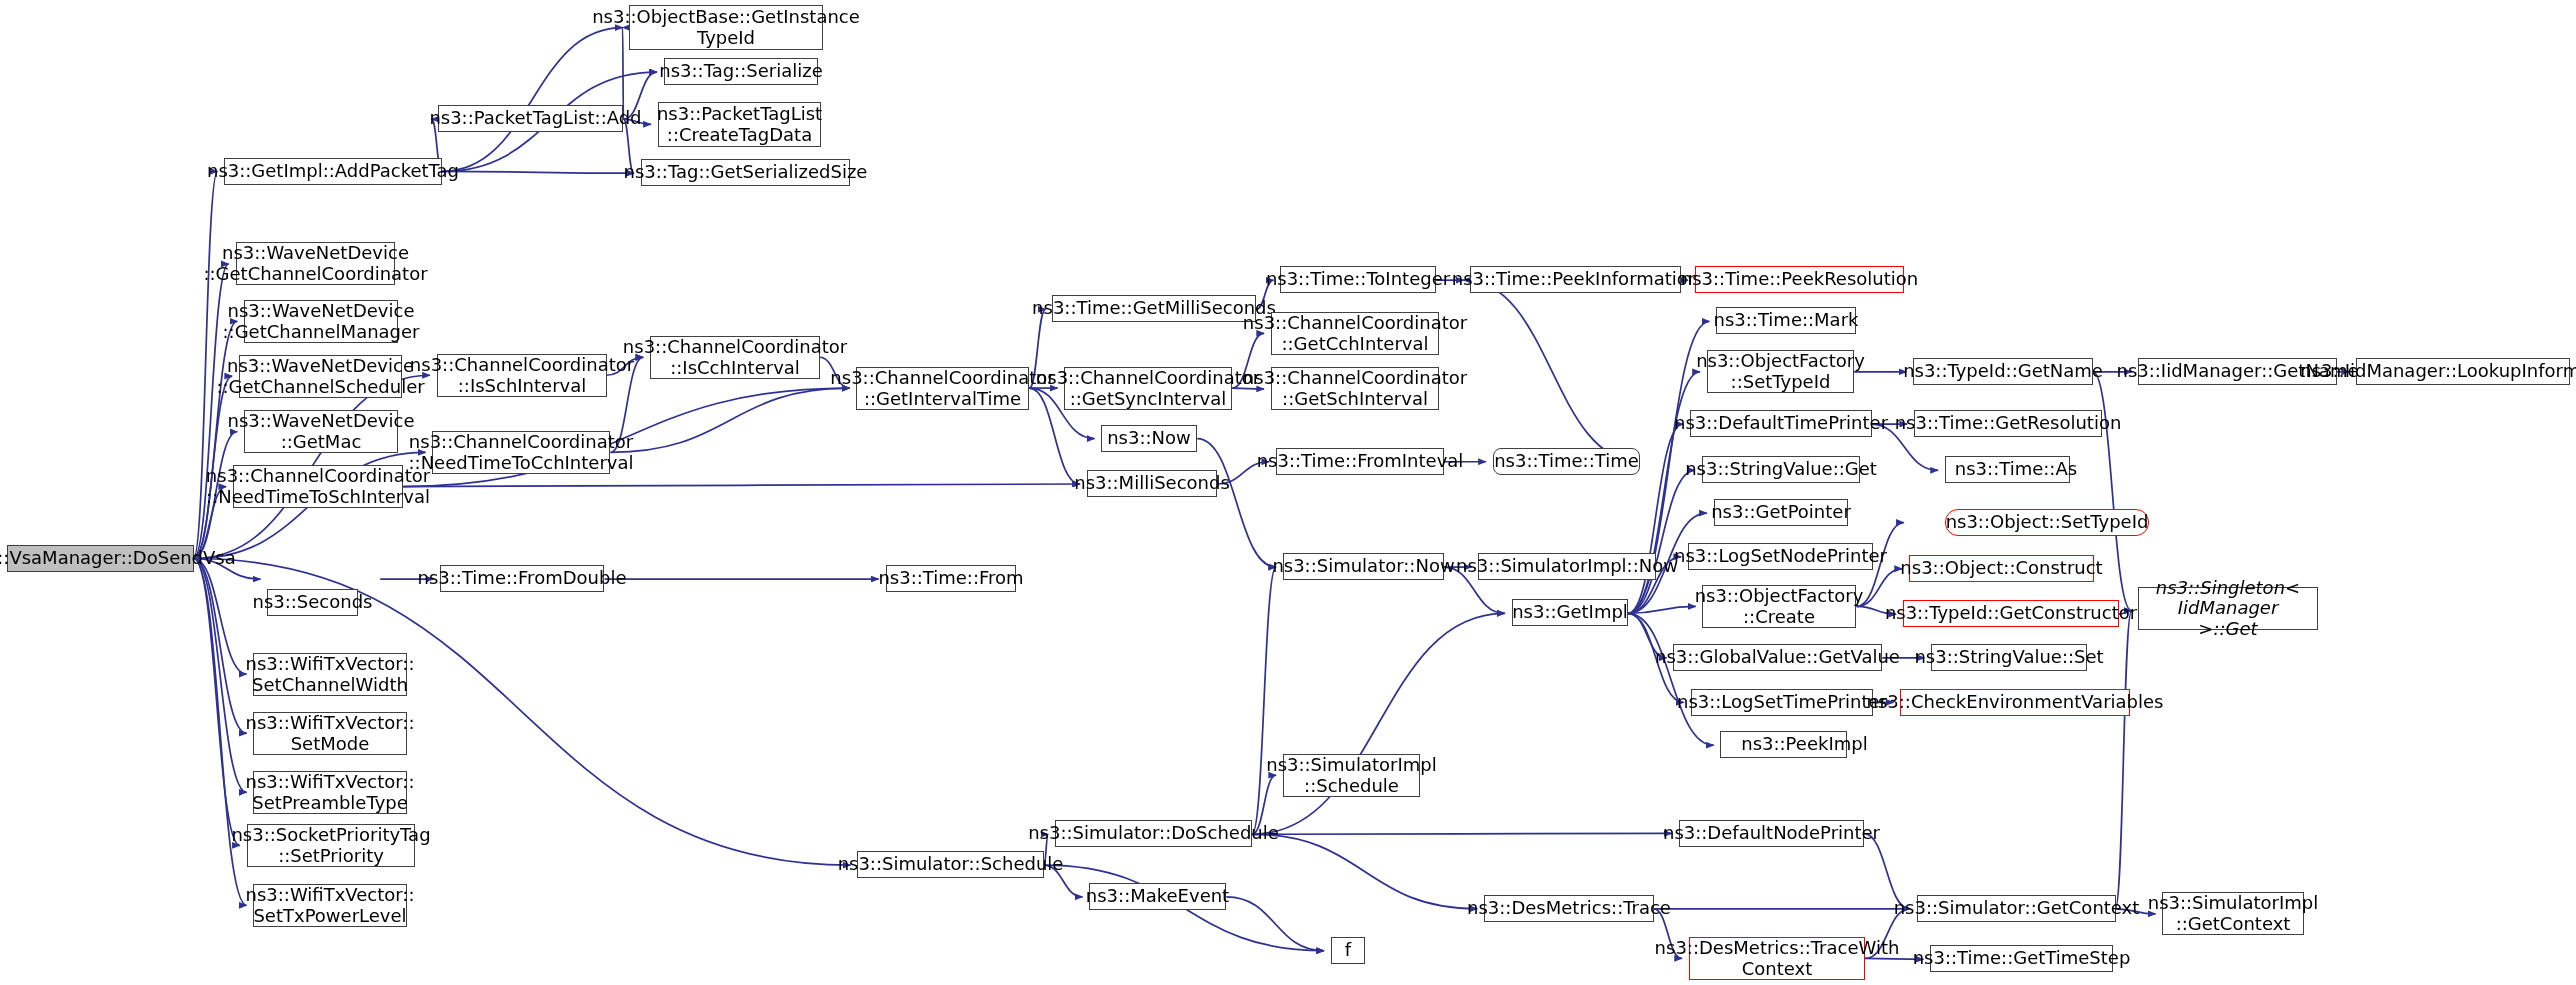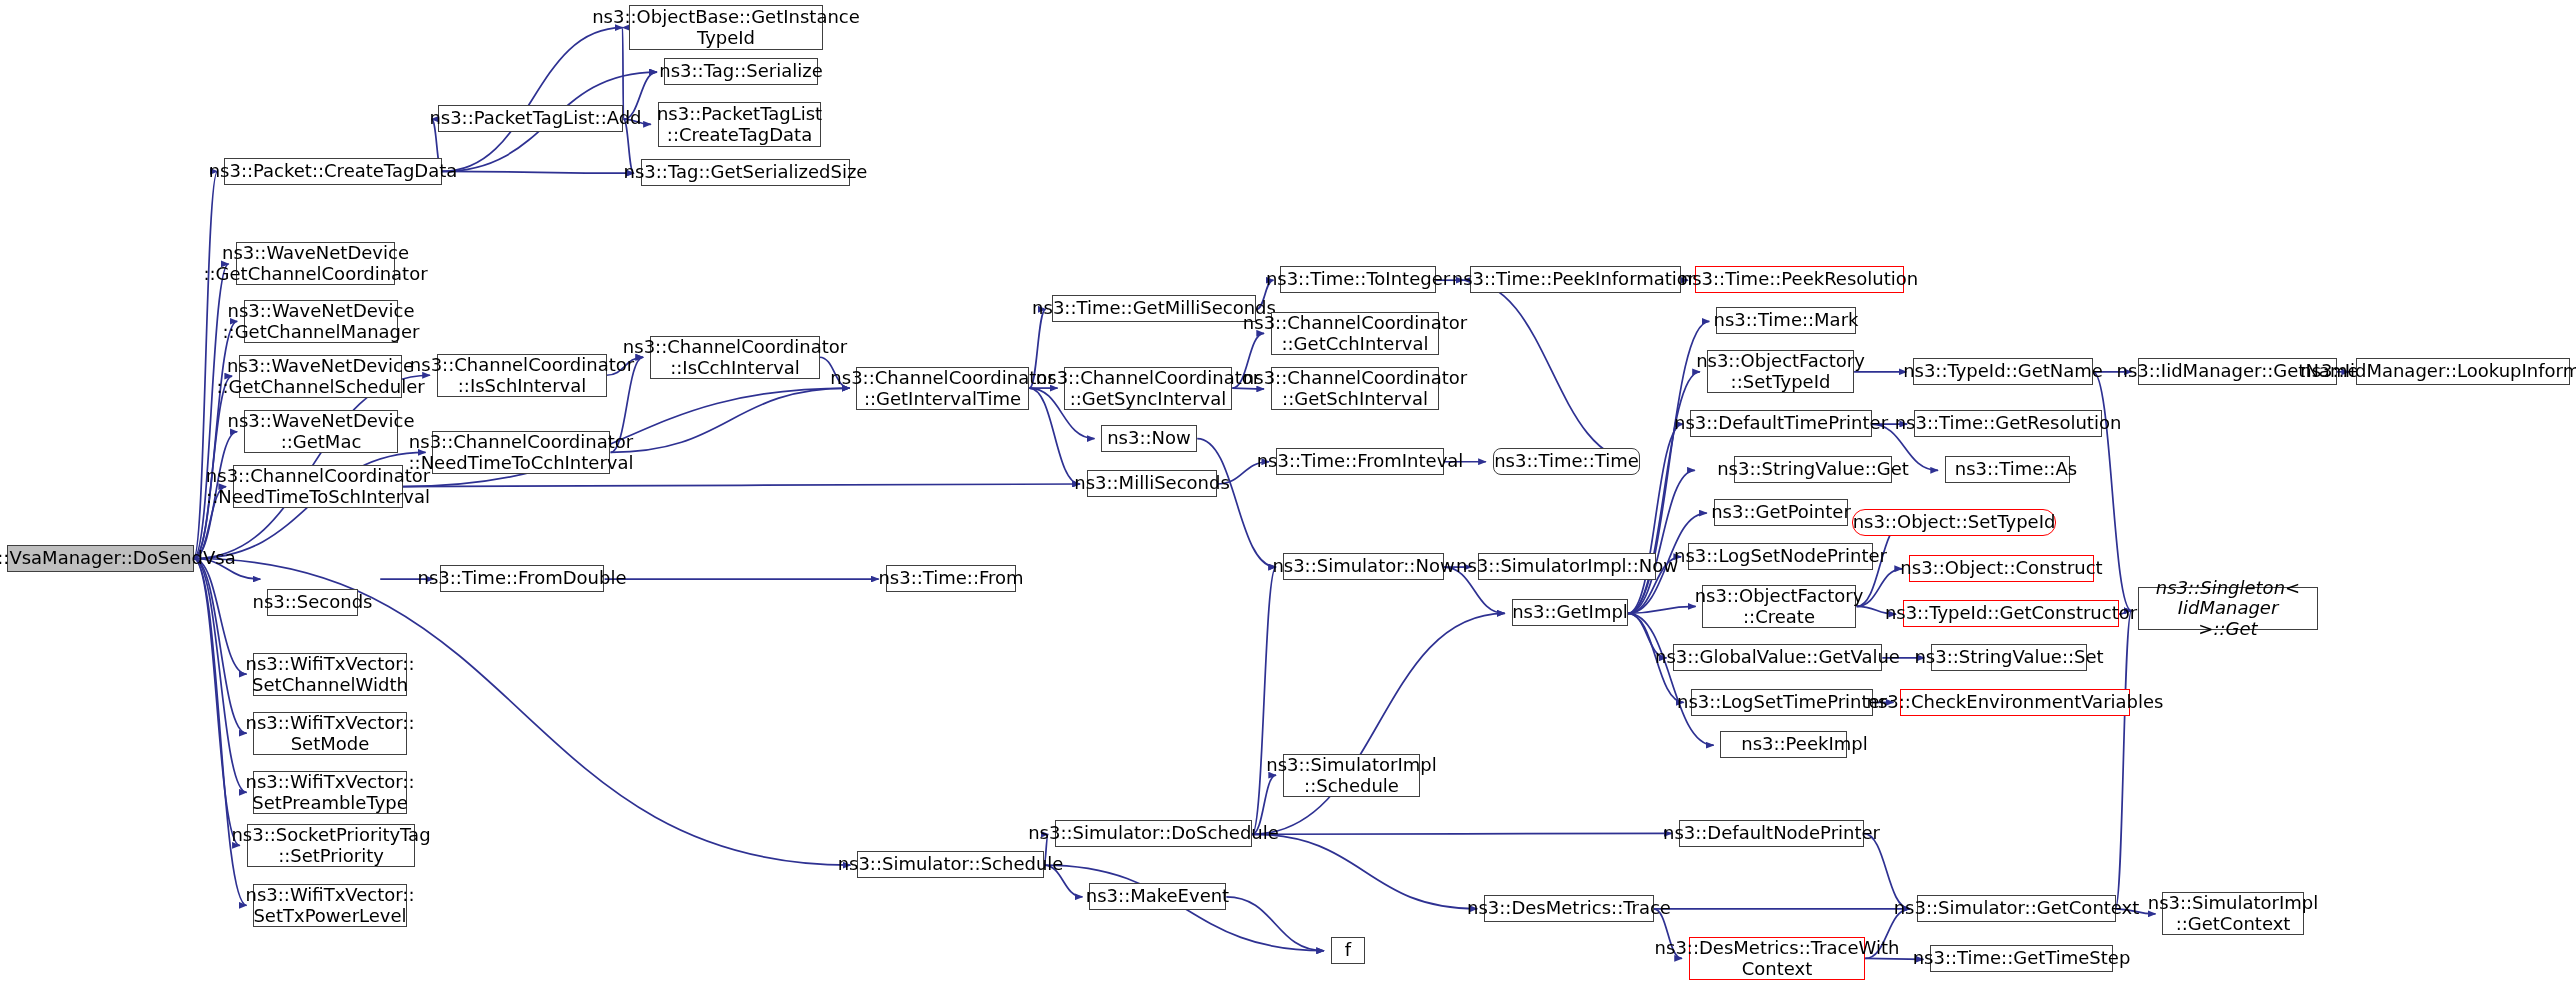--- a/index.html
+++ b/index.html
@@ -122,21 +122,21 @@
         <span>ns3::PacketTagList
 ::CreateTagData</span>
       </div>
       <div class="node" style="left: 438px; top: 105px; width: 185px; height: 27px; padding-left: 15px;">
         <span>ns3::PacketTagList::Add</span>
       </div>
       <div class="node" style="left: 641px; top: 159px; width: 209px; height: 27px;">
         <span>ns3::Tag::GetSerializedSize</span>
       </div>
       <div class="node" style="left: 224px; top: 158px; width: 218px; height: 27px;">
-        <span>ns3::Packet::CreateTagData</span>
+        <span>ns3::GetImpl::AddPacketTag</span>
       </div>
       <div class="node" style="left: 236px; top: 242px; width: 159px; height: 43px;">
         <span>ns3::WaveNetDevice
 ::GetChannelCoordinator</span>
       </div>
       <div class="node" style="left: 244px; top: 300px; width: 154px; height: 43px;">
         <span>ns3::WaveNetDevice
 ::GetChannelManager</span>
       </div>
       <div class="node" style="left: 239px; top: 355px; width: 163px; height: 43px;">
@@ -238,21 +238,21 @@
       <div class="node" style="left: 1716px; top: 307px; width: 140px; height: 27px;">
         <span>ns3::Time::Mark</span>
       </div>
       <div class="node" style="left: 1707px; top: 350px; width: 147px; height: 43px;">
         <span>ns3::ObjectFactory
 ::SetTypeId</span>
       </div>
       <div class="node" style="left: 1690px; top: 410px; width: 182px; height: 27px;">
         <span>ns3::DefaultTimePrinter</span>
       </div>
-      <div class="node" style="left: 1702px; top: 456px; width: 158px; height: 27px; margin-left: 32px;">
+      <div class="node" style="left: 1702px; top: 456px; width: 158px; height: 27px;">
         <span>ns3::StringValue::Get</span>
       </div>
       <div class="node" style="left: 1714px; top: 499px; width: 134px; height: 27px;">
         <span>ns3::GetPointer</span>
       </div>
       <div class="node" style="left: 1688px; top: 543px; width: 185px; height: 27px;">
         <span>ns3::LogSetNodePrinter</span>
       </div>
       <div class="node" style="left: 1702px; top: 585px; width: 154px; height: 43px;">
         <span>ns3::ObjectFactory
@@ -269,21 +269,21 @@
       </div>
       <div class="node" style="left: 1913px; top: 358px; width: 180px; height: 27px;">
         <span>ns3::TypeId::GetName</span>
       </div>
       <div class="node" style="left: 1914px; top: 410px; width: 188px; height: 27px;">
         <span>ns3::Time::GetResolution</span>
       </div>
       <div class="node" style="left: 1945px; top: 456px; width: 125px; height: 27px; padding-left: 22px;">
         <span>ns3::Time::As</span>
       </div>
-      <div class="node red" style="left: 1852px; top: 509px; width: 204px; height: 27px; border-radius: 13px;">
+      <div class="node red" style="left: 1945px; top: 509px; width: 204px; height: 27px; border-radius: 13px;">
         <span>ns3::Object::SetTypeId</span>
       </div>
       <div class="node red" style="left: 1909px; top: 555px; width: 185px; height: 27px;">
         <span>ns3::Object::Construct</span>
       </div>
       <div class="node red" style="left: 1903px; top: 600px; width: 216px; height: 27px;">
         <span>ns3::TypeId::GetConstructor</span>
       </div>
       <div class="node" style="left: 1931px; top: 644px; width: 156px; height: 27px;">
         <span>ns3::StringValue::Set</span>

